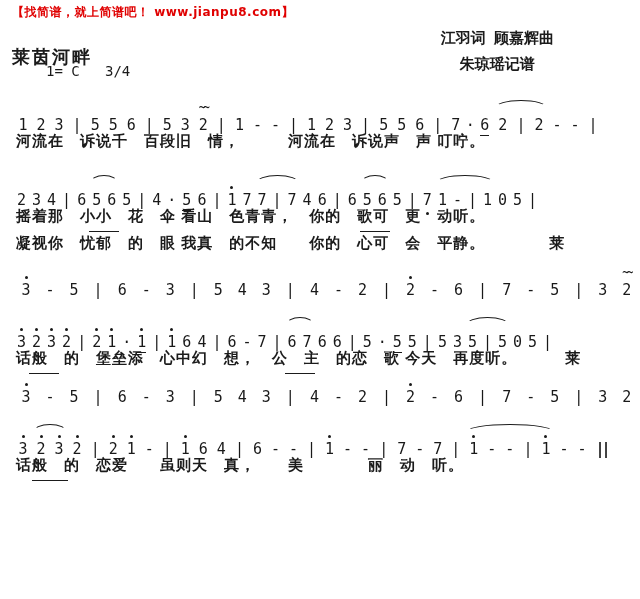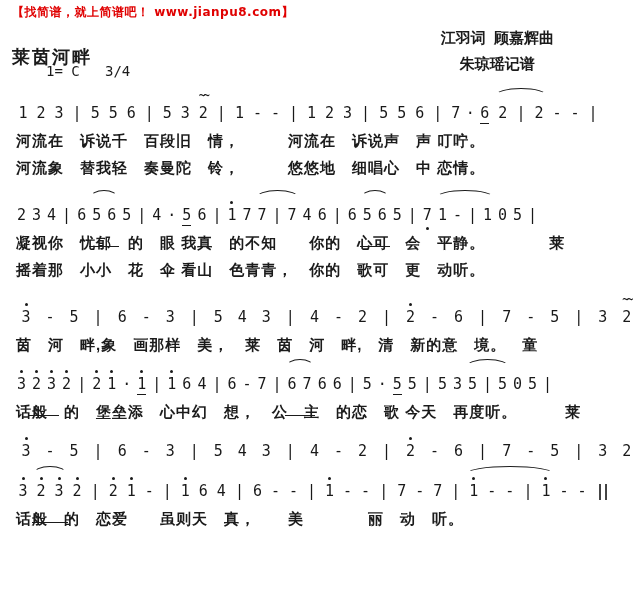--- a/index.html
+++ b/index.html
@@ -43,21 +43,21 @@
     width:3px;height:3px;border-radius:50%;background:currentColor;
   }
   .lo::after{
     content:"";position:absolute;bottom:-6px;left:50%;margin-left:-1.5px;
     width:3px;height:3px;border-radius:50%;background:currentColor;
   }
   .tr::after{
     content:"~~";position:absolute;top:-15px;left:50%;transform:translateX(-50%);
     font-size:11px;font-weight:bold;letter-spacing:-2px;
   }
-  .grp{display:inline-block;position:relative;white-space:nowrap;}
+  .grp{display:inline-block;position:relative;white-space:nowrap;margin-top:12px;}
   .grp.ul,.grp.arc-ul{border-bottom:1.5px solid currentColor;padding-bottom:18px;}
   .grp.arc::before,.grp.arc-ul::before{
     content:"";position:absolute;left:1px;right:1px;top:-12px;height:13px;
     border:1.4px solid transparent;border-top-color:currentColor;border-radius:50%;
   }
   .lyric{
     height:27px;line-height:27px;font-size:15px;font-weight:bold;
     white-space:pre;letter-spacing:1px;padding-left:4px;
   }
 </style>
@@ -73,32 +73,30 @@
     <h1 class="title">莱茵河畔</h1>
     <div class="credits">
       <div>江羽词  顾嘉辉曲</div>
       <div>朱琼瑶记谱</div>
     </div>
   </div>
 
   <div class="system sys-gap">
     <div class="notation"><span class="tok">1</span><span class="tok">2</span><span class="tok">3</span><span class="tok">|</span><span class="tok">5</span><span class="tok">5</span><span class="tok">6</span><span class="tok">|</span><span class="tok">5</span><span class="tok">3</span><span class="tok tr">2</span><span class="tok">|</span><span class="tok">1</span><span class="tok">-</span><span class="tok">-</span><span class="tok">|</span><span class="tok">1</span><span class="tok">2</span><span class="tok">3</span><span class="tok">|</span><span class="tok">5</span><span class="tok">5</span><span class="tok">6</span><span class="tok">|</span><span class="tok">7</span><span class="tok dot">·</span><span class="tok ul">6</span><span class="grp arc"><span class="tok">2</span><span class="tok">|</span><span class="tok">2</span></span><span class="tok">-</span><span class="tok">-</span><span class="tok">|</span></div>
     <div class="lyric">河流在　诉说千　百段旧　情，　　　河流在　诉说声　声 叮咛。</div>
-    <div class="lyric">河流象　替我轻　奏曼陀　铃，　　　悠悠地　细唱心　中 恋情。</div>
   </div>
 
   <div class="system sys-gap">
     <div class="notation tight"><span class="tok">2</span><span class="tok">3</span><span class="tok">4</span><span class="tok">|</span><span class="tok">6</span><span class="grp arc-ul"><span class="tok">5</span><span class="tok">6</span></span><span class="tok">5</span><span class="tok">|</span><span class="tok">4</span><span class="tok dot">·</span><span class="tok ul">5</span><span class="tok">6</span><span class="tok">|</span><span class="tok hi">1</span><span class="tok">7</span><span class="grp arc"><span class="tok">7</span><span class="tok">|</span><span class="tok">7</span></span><span class="tok">4</span><span class="tok">6</span><span class="tok">|</span><span class="tok">6</span><span class="grp arc-ul"><span class="tok">5</span><span class="tok">6</span></span><span class="tok">5</span><span class="tok">|</span><span class="tok lo">7</span><span class="grp arc"><span class="tok">1</span><span class="tok">-</span><span class="tok">|</span><span class="tok">1</span></span><span class="tok">0</span><span class="tok">5</span><span class="tok">|</span></div>
+    <div class="lyric">摇着那　小小　花　伞 看山　色青青，　你的　歌可　更　动听。</div>
     <div class="lyric">凝视你　忧郁　的　眼 我真　的不知　　你的　心可　会　平静。　　　　莱</div>
-    <div class="lyric">摇着那　小小　花　伞 看山　色青青，　你的　歌可　更　动听。</div>
   </div>
 
   <div class="system">
     <div class="notation wide"><span class="tok hi">3</span><span class="tok">-</span><span class="tok">5</span><span class="tok">|</span><span class="tok">6</span><span class="tok">-</span><span class="tok">3</span><span class="tok">|</span><span class="tok">5</span><span class="tok">4</span><span class="tok">3</span><span class="tok">|</span><span class="tok">4</span><span class="tok">-</span><span class="tok">2</span><span class="tok">|</span><span class="tok hi">2</span><span class="tok">-</span><span class="tok">6</span><span class="tok">|</span><span class="tok">7</span><span class="tok">-</span><span class="tok">5</span><span class="tok">|</span><span class="tok">3</span><span class="tok tr">2</span></div>
-    <div class="lyric">茵　河　畔,象　画那样　美，　莱　茵　河　畔,　清　新的意　境。　童</div>
   </div>
 
   <div class="system">
     <div class="notation tight"><span class="tok hi">3</span><span class="grp ul"><span class="tok hi">2</span><span class="tok hi">3</span></span><span class="tok hi">2</span><span class="tok">|</span><span class="tok hi">2</span><span class="tok hi">1</span><span class="tok dot">·</span><span class="tok hi ul">1</span><span class="tok">|</span><span class="tok hi">1</span><span class="tok">6</span><span class="tok">4</span><span class="tok">|</span><span class="tok">6</span><span class="tok">-</span><span class="tok">7</span><span class="tok">|</span><span class="grp arc-ul"><span class="tok">6</span><span class="tok">7</span></span><span class="tok">6</span><span class="tok">6</span><span class="tok">|</span><span class="tok">5</span><span class="tok dot">·</span><span class="tok ul">5</span><span class="tok">5</span><span class="tok">|</span><span class="tok">5</span><span class="tok">3</span><span class="grp arc"><span class="tok">5</span><span class="tok">|</span><span class="tok">5</span></span><span class="tok">0</span><span class="tok">5</span><span class="tok">|</span></div>
     <div class="lyric">话般　的　堡垒添　心中幻　想，　公　主　的恋　歌 今天　再度听。　　　莱</div>
   </div>
 
   <div class="system">
     <div class="notation wide"><span class="tok hi">3</span><span class="tok">-</span><span class="tok">5</span><span class="tok">|</span><span class="tok">6</span><span class="tok">-</span><span class="tok">3</span><span class="tok">|</span><span class="tok">5</span><span class="tok">4</span><span class="tok">3</span><span class="tok">|</span><span class="tok">4</span><span class="tok">-</span><span class="tok">2</span><span class="tok">|</span><span class="tok hi">2</span><span class="tok">-</span><span class="tok">6</span><span class="tok">|</span><span class="tok">7</span><span class="tok">-</span><span class="tok">5</span><span class="tok">|</span><span class="tok">3</span><span class="tok">2</span></div>
   </div>

